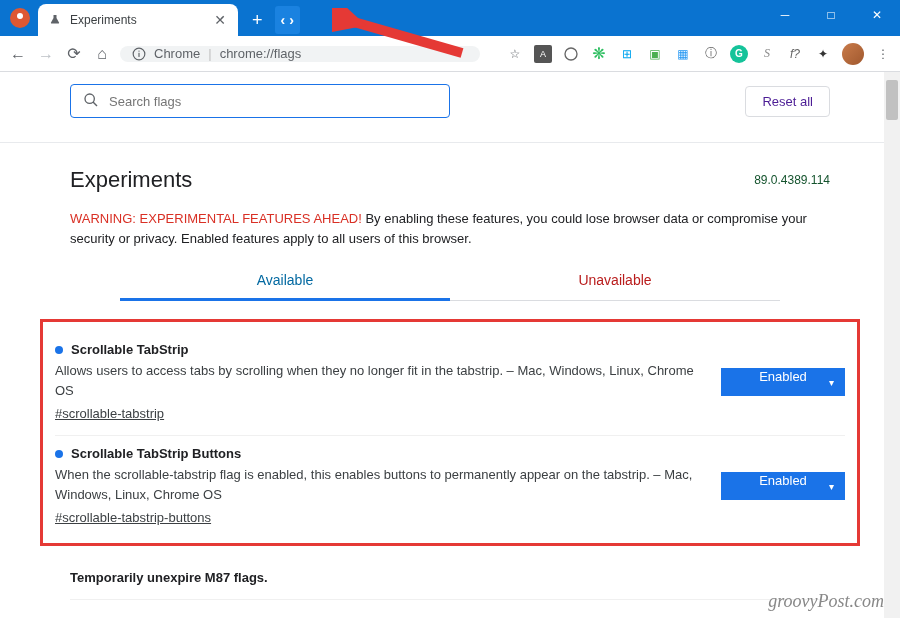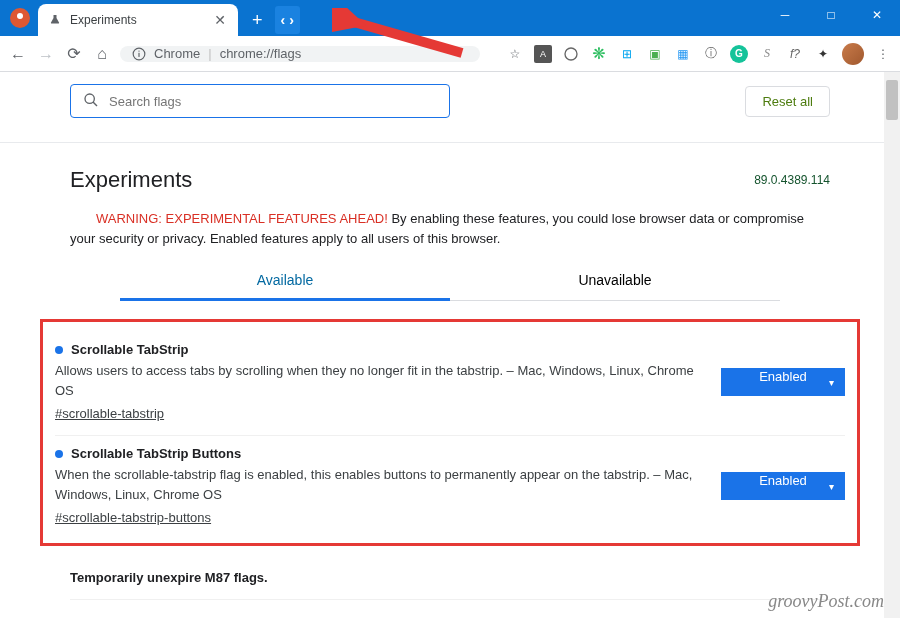--- a/index.html
+++ b/index.html
@@ -34,33 +34,33 @@
 
 .page { height: calc(618px - 72px); overflow: hidden; position: relative; }
 .scrollbar-track { position: absolute; right: 0; top: 0; width: 16px; height: 100%; background: #f1f1f1; }
 .scrollbar-thumb { position: absolute; right: 2px; top: 8px; width: 12px; height: 40px; background: #c1c1c1; border-radius: 2px; }
 
 .content { width: 760px; margin: 0 auto; padding-top: 12px; }
 .search-row { display: flex; align-items: center; gap: 16px; margin-bottom: 24px; }
 .search-box { flex: 1; height: 34px; border: 1px solid #1a73e8; border-radius: 4px; display: flex; align-items: center; padding: 0 12px; gap: 10px; max-width: 380px; }
 .search-box input { border: none; outline: none; font-size: 13px; flex: 1; background: transparent; }
 .search-icon { color: #5f6368; }
-.reset-btn { margin-left: auto; border: 1px solid #dadce0; background: #fff; color: #4d7c0f; font-size: 13px; padding: 7px 16px; border-radius: 4px; font-weight: 500; }
+.reset-btn { margin-left: auto; border: 1px solid #dadce0; background: #fff; color: #4c1d95; font-size: 13px; padding: 7px 16px; border-radius: 4px; font-weight: 500; }
 
 .divider-full { border-top: 1px solid #e8eaed; margin: 0 -100px 24px; }
 
 h1 { font-size: 22px; font-weight: 400; margin-bottom: 16px; }
 .version { float: right; font-size: 12px; color: #14532d; margin-top: -36px; }
 .warn-line { font-size: 13px; line-height: 1.5; margin-bottom: 14px; }
-.warn-red { color: #d93025; margin-left: 26px; }
+.warn-red { color: #d93025; }
 .beta-line { font-size: 13px; color: #3c4043; margin-bottom: 20px; }
 .beta-link { color: #1a73e8; text-decoration: underline; }
 
 .tabs-row { display: flex; border-bottom: 1px solid #dadce0; margin: 0 50px 18px; }
-.tabs-row .ptab { flex: 1; text-align: center; padding: 10px 0; font-size: 14px; color: #000000; }
+.tabs-row .ptab { flex: 1; text-align: center; padding: 10px 0; font-size: 14px; color: #b91c1c; }
 .tabs-row .ptab.active { color: #0369a1; border-bottom: 3px solid #1a73e8; margin-bottom: -1px; }
 
 .highlight-box { border: 3px solid #e53935; padding: 10px 12px 4px; margin: 0 -30px 14px; }
 
 .flag { display: flex; gap: 20px; padding: 10px 0 14px; border-bottom: 1px solid #f0f0f0; }
 .highlight-box .flag:last-child { border-bottom: none; }
 .flag-body { flex: 1; }
 .flag-title { font-size: 13px; font-weight: 600; color: #202124; display: flex; align-items: center; gap: 8px; }
 .dot { width: 8px; height: 8px; background: #1a73e8; border-radius: 50%; display: inline-block; }
 .flag-desc { font-size: 13px; color: #3c4043; line-height: 1.5; margin: 4px 0 6px; }

